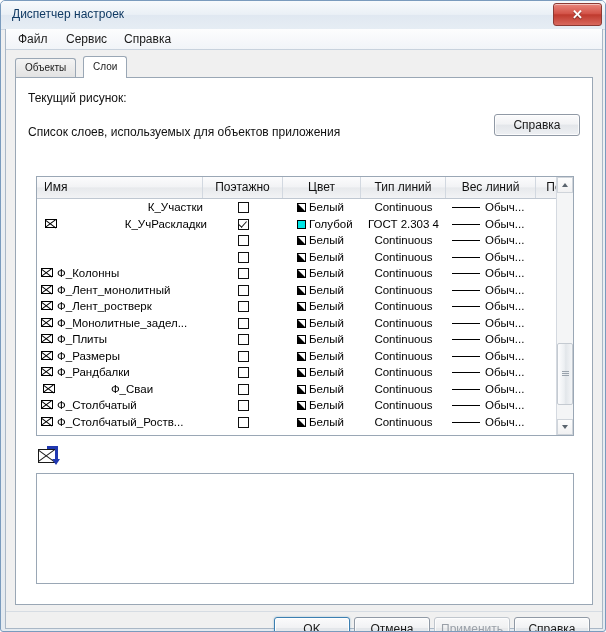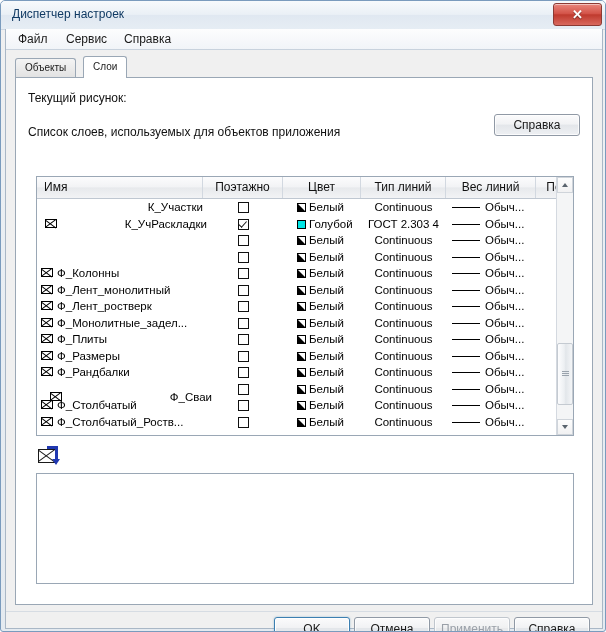--- a/index.html
+++ b/index.html
@@ -615,21 +615,21 @@
             </div>
             <div class="grid-row">
               <div class="cell" style="left: 0px; width: 166px; text-align: left; padding-left: 20px;"><span class="env-ico"></span><span>Ф_Рандбалки</span></div>
               <div class="cell" style="left: 166px; width: 80px; text-align: center;"><span class="cbx"></span></div>
               <div class="cell" style="left: 246px; width: 78px; text-align: left; padding-left: 14px;"><span class="swatch white"></span><span>Белый</span></div>
               <div class="cell" style="left: 324px; width: 85px; text-align: center;">Continuous</div>
               <div class="cell" style="left: 409px; width: 90px; text-align: left; padding-left: 6px;"><span class="lw-line"></span><span>Обыч...</span></div>
               <div class="cell" style="left: 499px; width: 60px; text-align: center;"><span class="printer"><span class="p-top"></span><span class="p-body"></span><span class="p-foot"></span></span></div>
             </div>
             <div class="grid-row">
-              <div class="cell" style="left: 9px; width: 166px; text-align: right; padding-left: 20px; margin-top: 8px;"><span class="env-ico"></span><span>Ф_Сваи</span></div>
+              <div class="cell" style="left: 2px; width: 166px; text-align: center; padding-left: 20px;"><span class="env-ico"></span><span>Ф_Сваи</span></div>
               <div class="cell" style="left: 166px; width: 80px; text-align: center;"><span class="cbx"></span></div>
               <div class="cell" style="left: 246px; width: 78px; text-align: left; padding-left: 14px;"><span class="swatch white"></span><span>Белый</span></div>
               <div class="cell" style="left: 324px; width: 85px; text-align: center;">Continuous</div>
               <div class="cell" style="left: 409px; width: 90px; text-align: left; padding-left: 6px;"><span class="lw-line"></span><span>Обыч...</span></div>
               <div class="cell" style="left: 499px; width: 60px; text-align: center;"><span class="printer"><span class="p-top"></span><span class="p-body"></span><span class="p-foot"></span></span></div>
             </div>
             <div class="grid-row">
               <div class="cell" style="left: 0px; width: 166px; text-align: left; padding-left: 20px;"><span class="env-ico"></span><span>Ф_Столбчатый</span></div>
               <div class="cell" style="left: 166px; width: 80px; text-align: center;"><span class="cbx"></span></div>
               <div class="cell" style="left: 246px; width: 78px; text-align: left; padding-left: 14px;"><span class="swatch white"></span><span>Белый</span></div>

